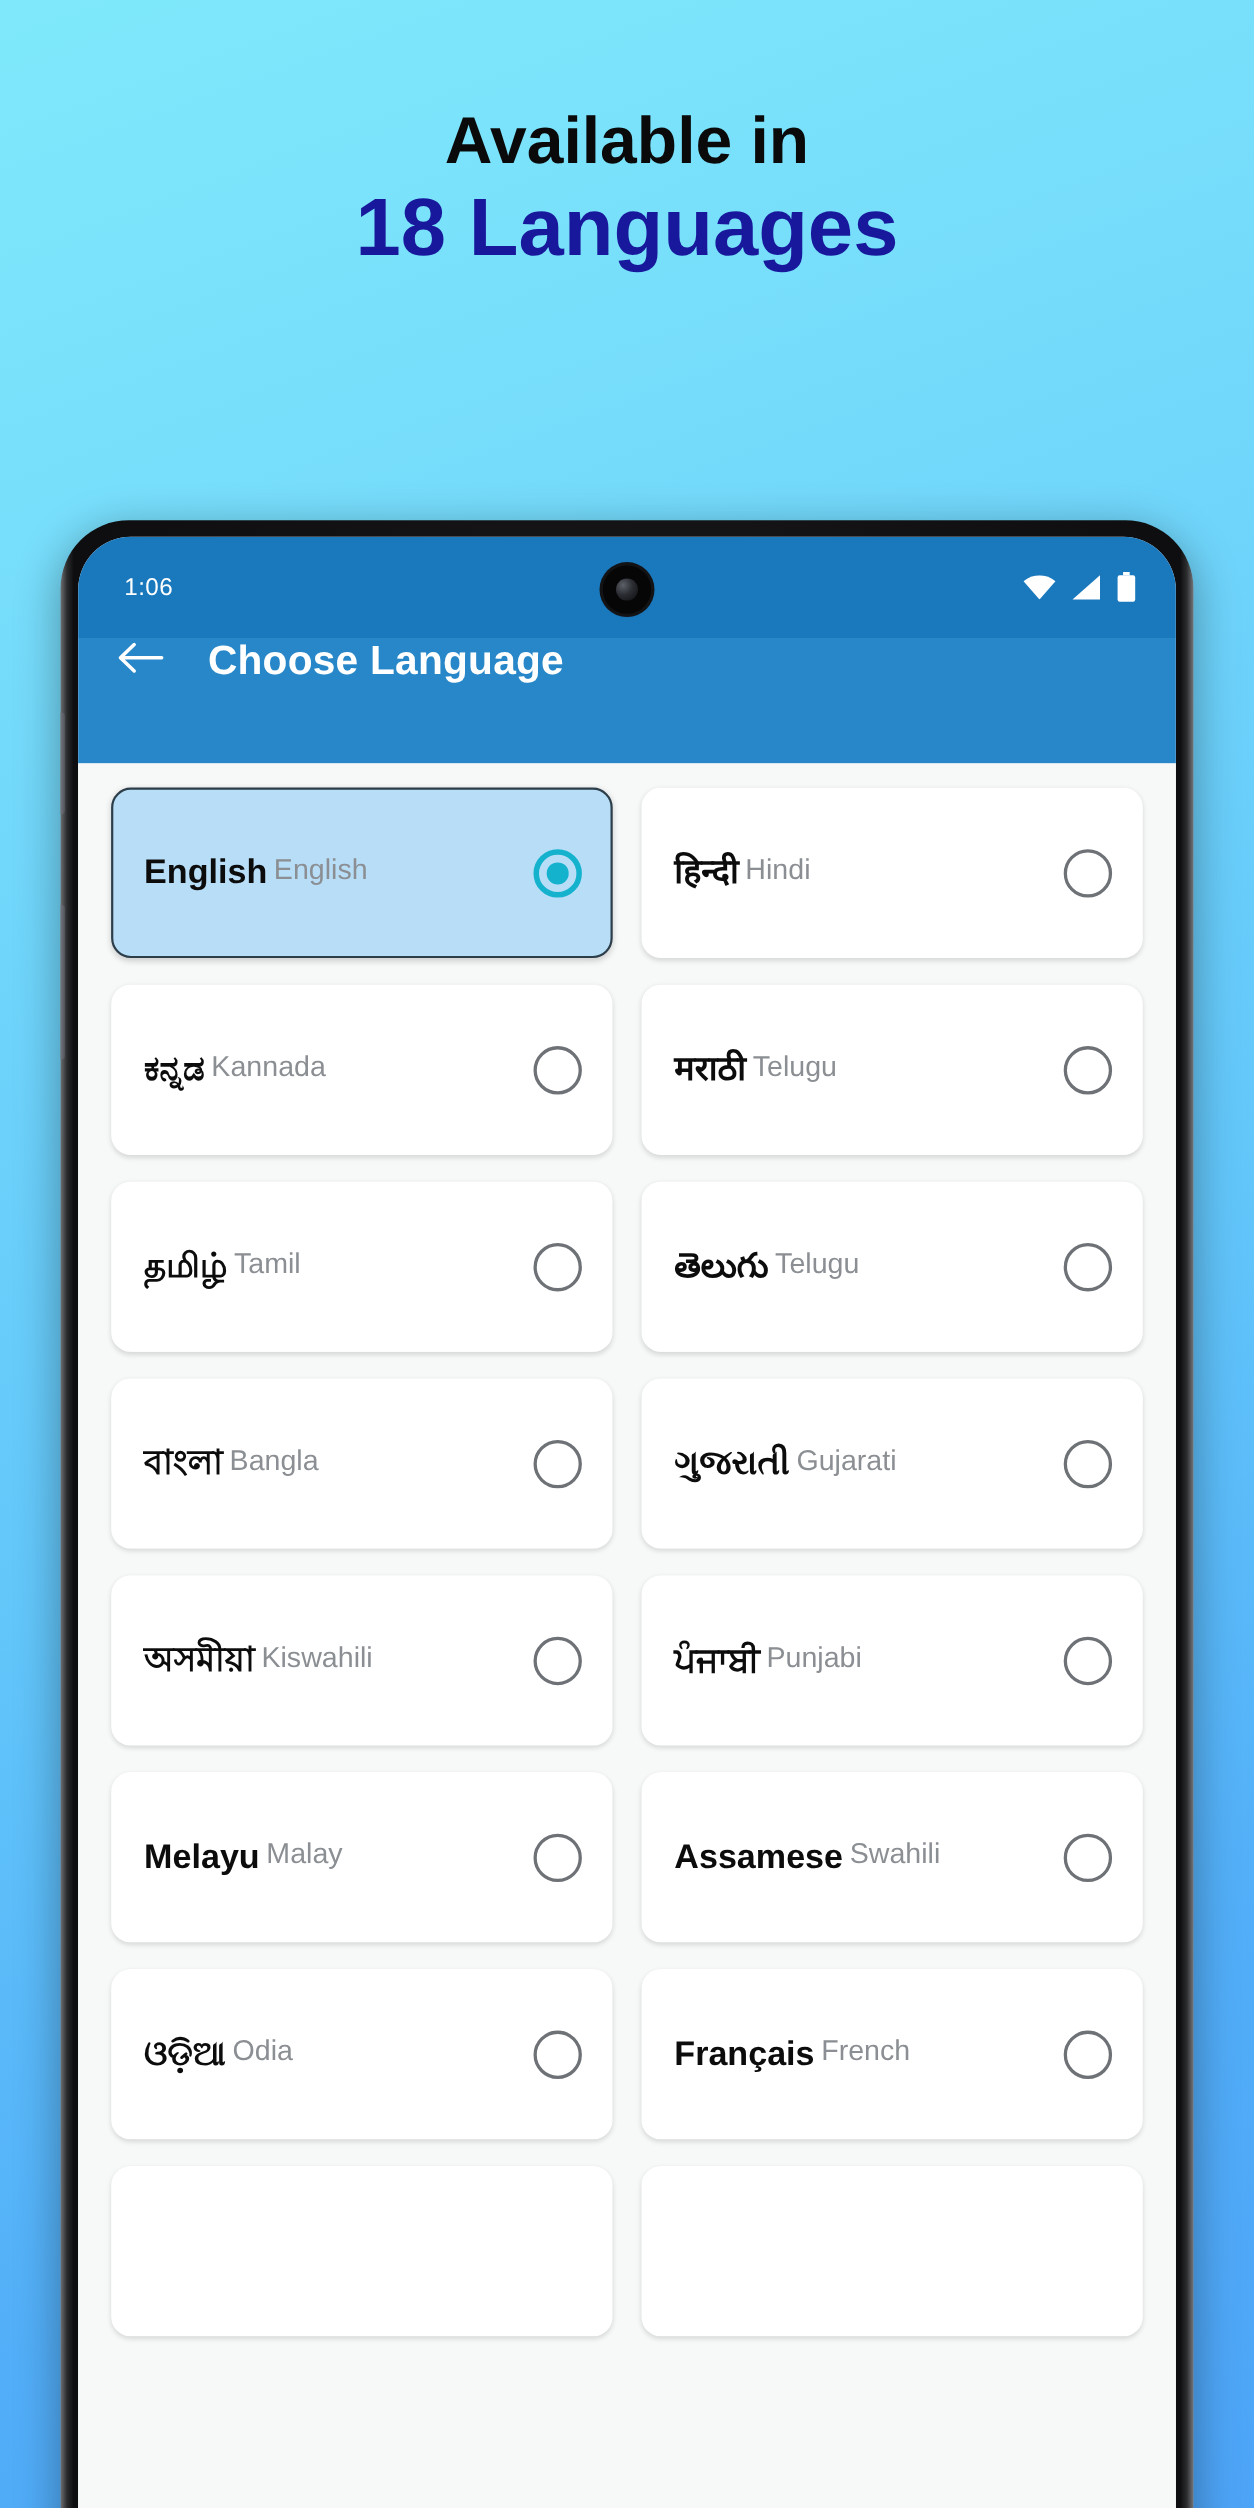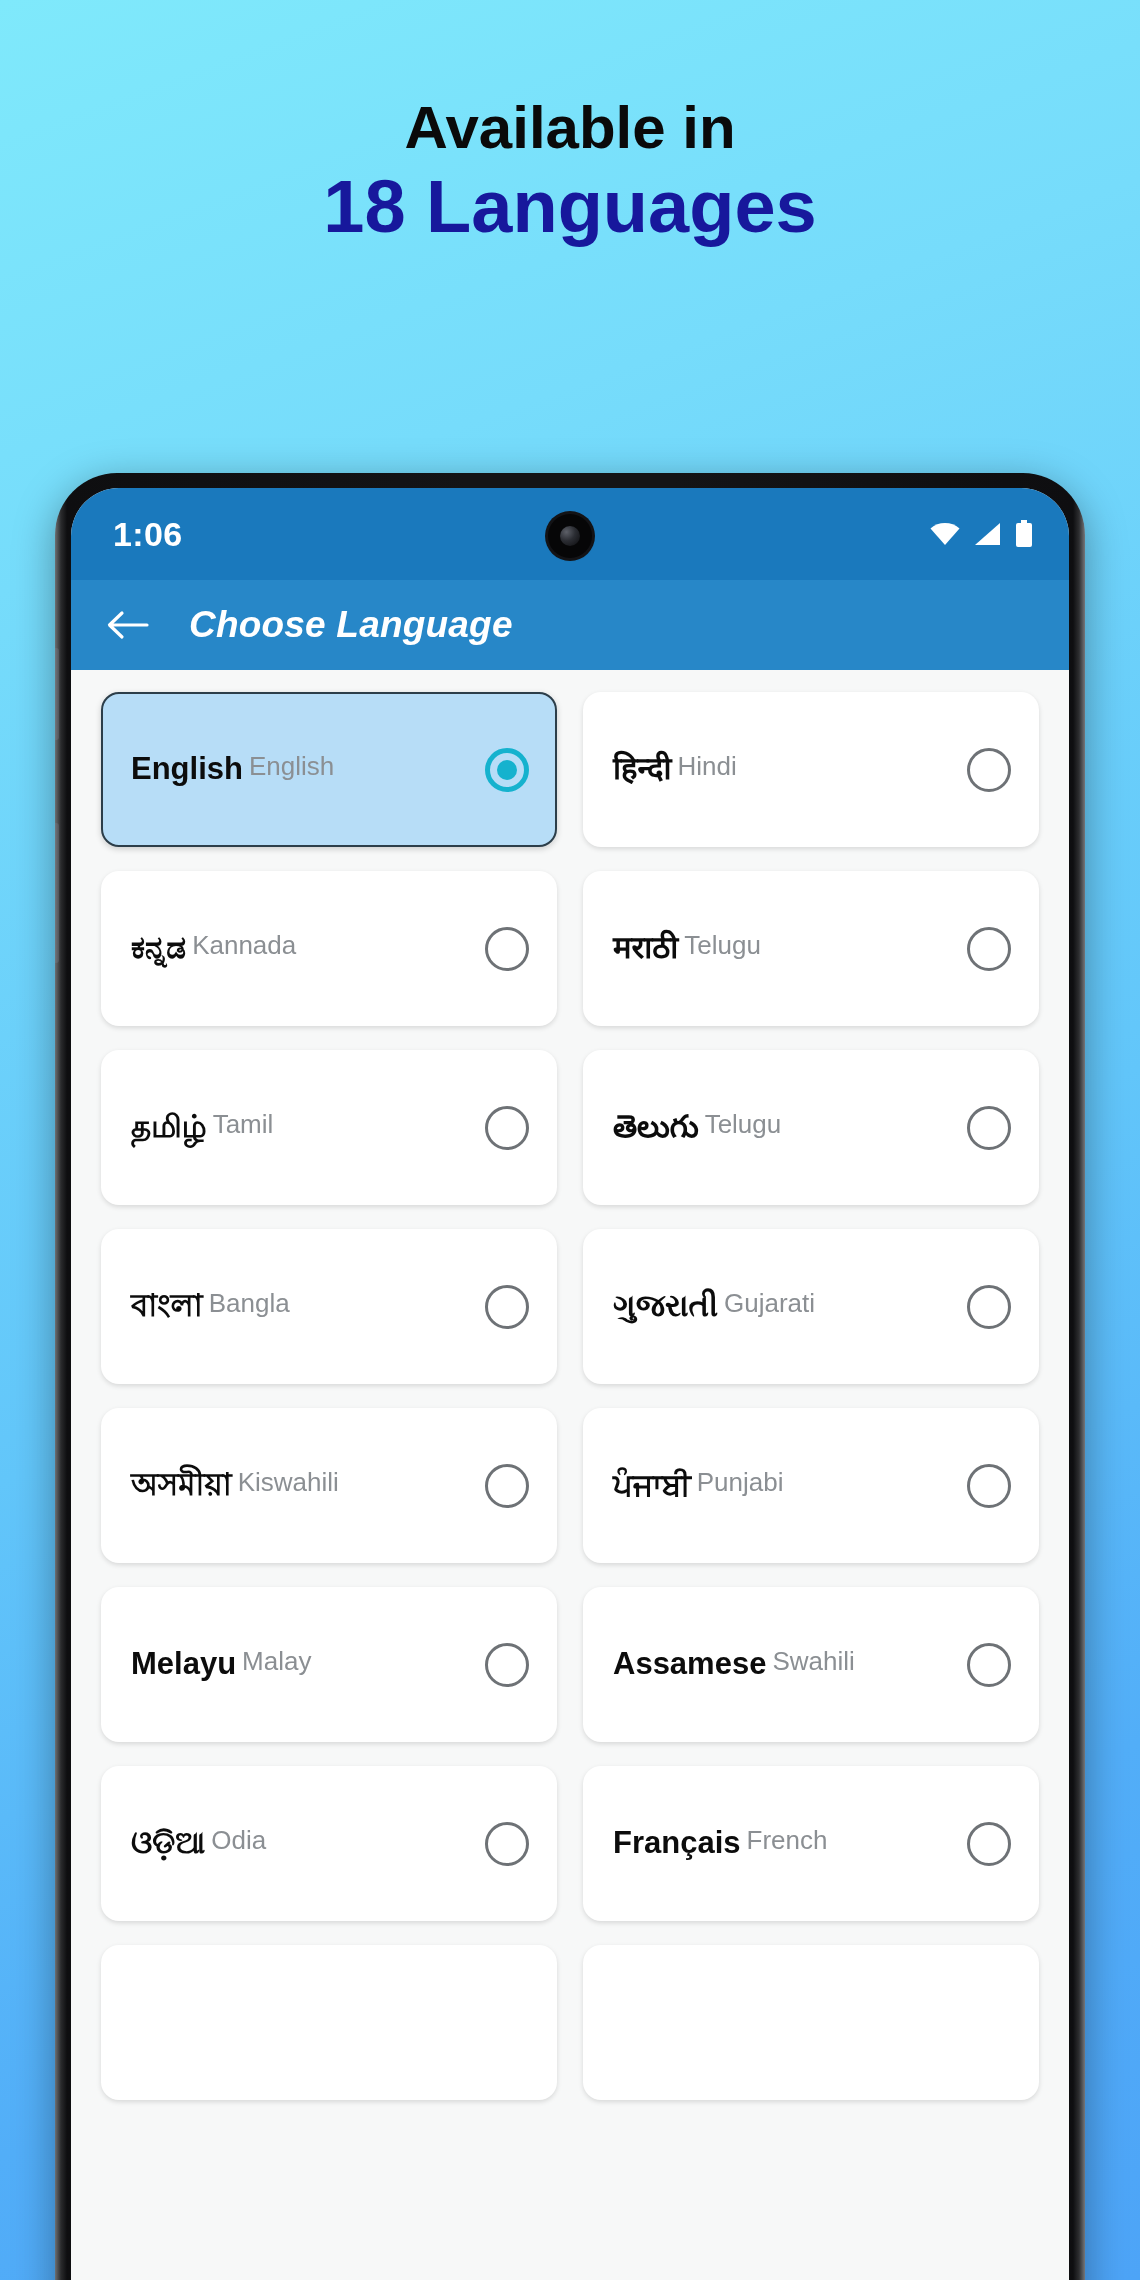--- a/index.html
+++ b/index.html
@@ -80,22 +80,22 @@
   .statusbar {
     position: relative;
     height: 92px;
     background: #1a79bd;
     display: flex;
     align-items: center;
     padding: 0 36px 0 42px;
     color: #ffffff;
   }
   .status-time {
-    font-size: 34px;
-    font-weight: 700;
+    font-size: 22px;
+    font-weight: 400;
     letter-spacing: .4px;
   }
   .status-spacer { flex: 1; }
   .status-icons {
     display: flex;
     align-items: center;
     gap: 14px;
   }
   .punchhole {
     position: absolute;
@@ -114,27 +114,26 @@
     border-radius: 50%;
     background: radial-gradient(circle at 32% 30%, #5d6068 0%, #2b2d33 45%, #0b0b0d 100%);
   }
 
   .ic-wifi { width: 30px; height: 22px; display:block; }
   .ic-signal { width: 27px; height: 24px; display:block; }
   .ic-batt { width: 18px; height: 28px; display:block; }
 
   
   .appbar {
-    height: 90px;
+    height: 114px;
     background: #2787c8;
     display: flex;
-    align-items: center;
+    align-items: flex-start;
     padding-left: 36px;
     gap: 40px;
-    font-style: italic;
   }
   .back-arrow { width: 42px; height: 36px; display:block; }
   .appbar-title {
     font-size: 37px;
     font-weight: 700;
     color: #ffffff;
     letter-spacing: .2px;
   }
 
   

